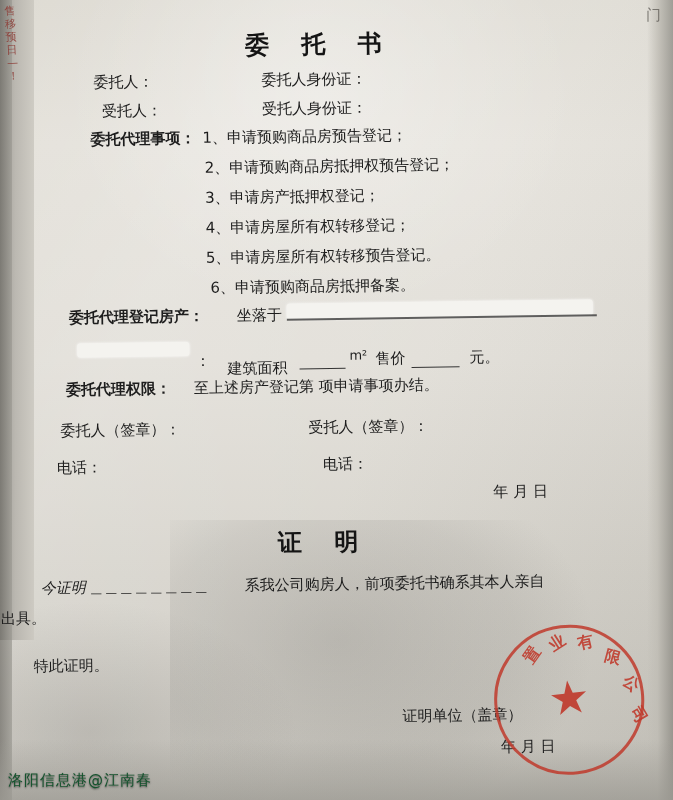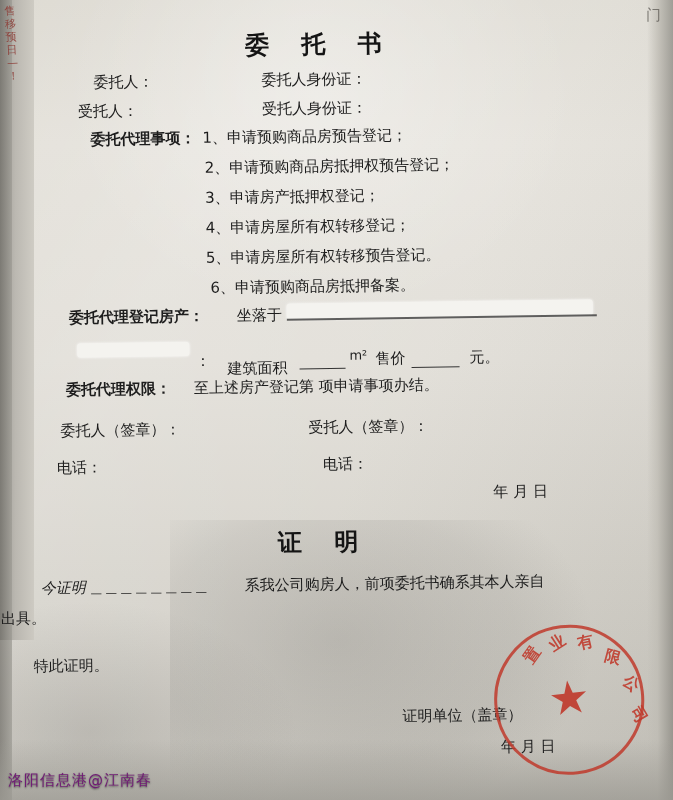--- a/index.html
+++ b/index.html
@@ -164,21 +164,21 @@
     font-weight: bold;
     transform-origin: center center;
     font-family: "DejaVu Sans", sans-serif;
   }
 
   
   .watermark {
     position: absolute;
     left: 8px; bottom: 10px;
     font-size: 15px;
-    color: #701a75;
+    color: #14532d;
     text-shadow: 0 1px 2px rgba(0,0,0,.55);
     letter-spacing: 1px;
     font-family: "DejaVu Sans", sans-serif;
   }
 </style>
 </head>
 <body>
 
 <div id="page">
   <div id="paper"></div>
@@ -200,21 +200,21 @@
   </div>
   <div class="corner-glyph">门</div>
 
   <div id="doc">
 
     <div class="t title" style="left:250px; top:28px;">委 托 书</div>
 
     <div class="t lbl" style="left:98px; top:70px;">委托人：</div>
     <div class="t lbl" style="left:266px; top:70px;">委托人身份证：</div>
 
-    <div class="t lbl" style="left:82px; top:99px;">受托人：</div>
+    <div class="t lbl" style="left:106px; top:99px;">受托人：</div>
     <div class="t lbl" style="left:266px; top:99px;">受托人身份证：</div>
 
     <div class="t lbl-b" style="left:94px; top:127px;">委托代理事项：</div>
     <div class="t lbl" style="left:206px; top:127px;">1、申请预购商品房预告登记；</div>
     <div class="t lbl" style="left:208px; top:157px;">2、申请预购商品房抵押权预告登记；</div>
     <div class="t lbl" style="left:208px; top:187px;">3、申请房产抵押权登记；</div>
     <div class="t lbl" style="left:208px; top:217px;">4、申请房屋所有权转移登记；</div>
     <div class="t lbl" style="left:208px; top:247px;">5、申请房屋所有权转移预告登记。</div>
     <div class="t lbl" style="left:212px; top:277px;">6、申请预购商品房抵押备案。</div>
 

